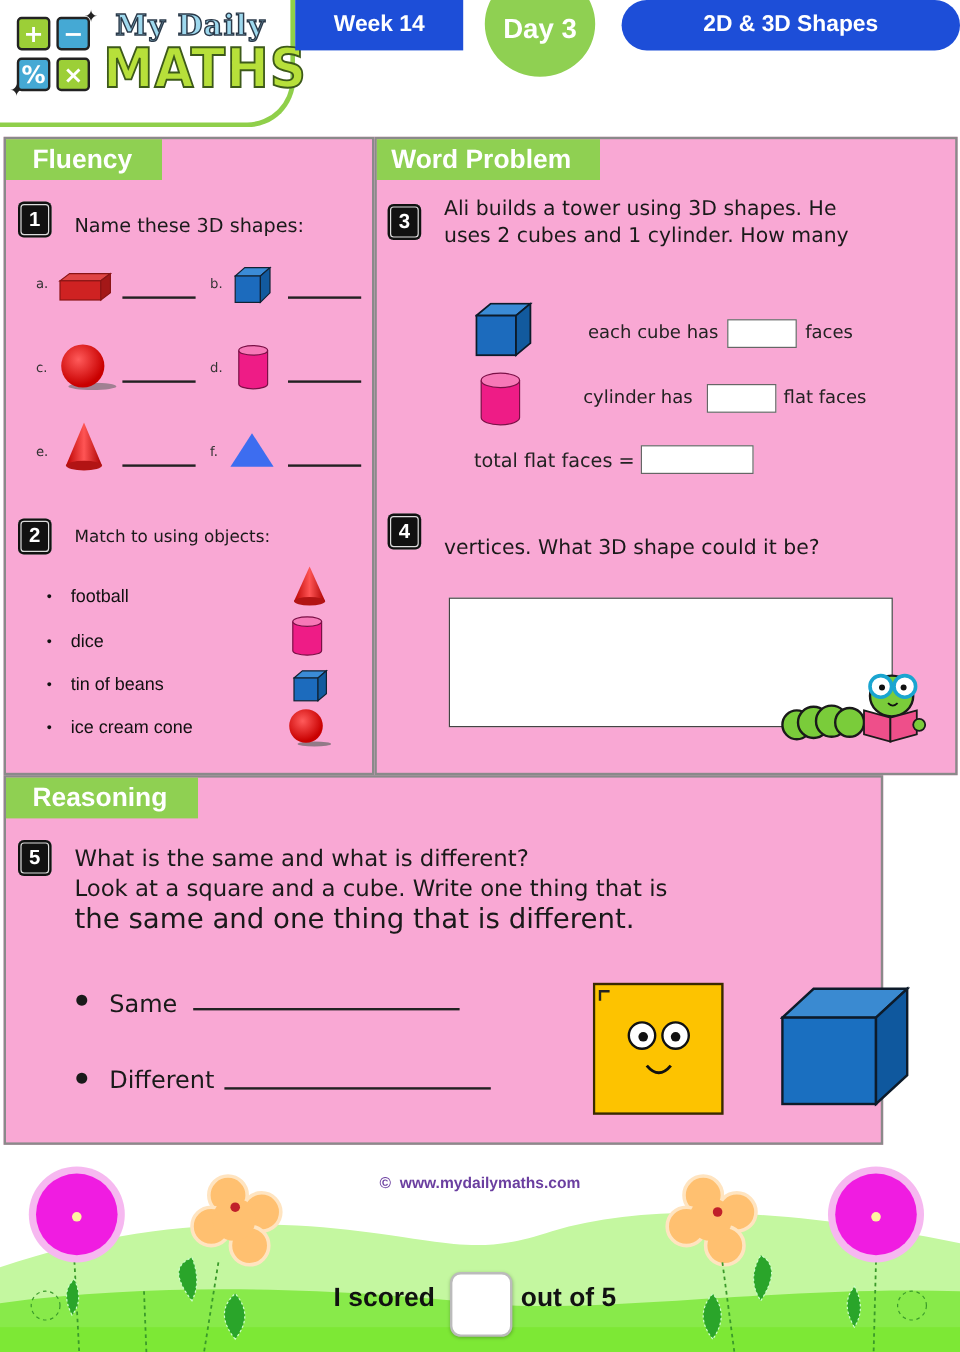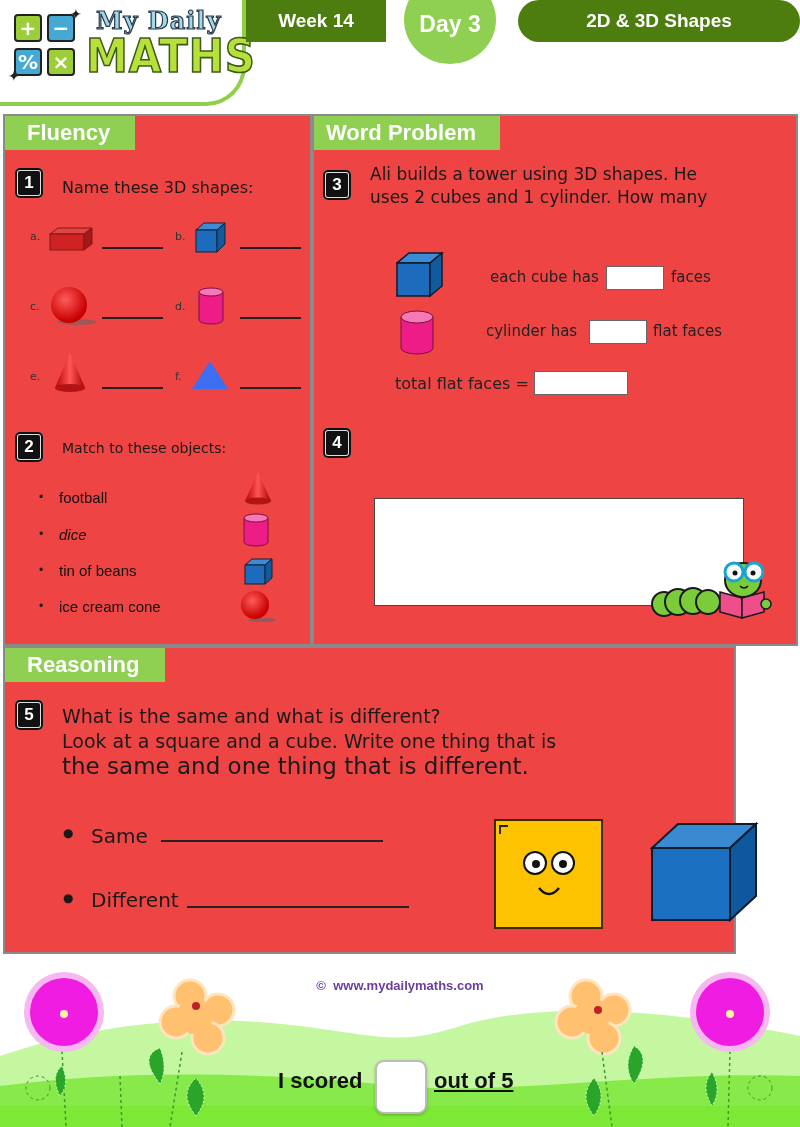--- a/index.html
+++ b/index.html
@@ -10,27 +10,27 @@
   
   .logo-wrap { left: 0; top: 0; width: 246px; height: 106px; border: 4px solid #8fcf4a; border-top: none; border-left: none; border-radius: 0 0 40px 0; background: #fff; }
   .logo-tiles { left: 14px; top: 14px; width: 62px; height: 62px; display: grid; grid-template-columns: 28px 28px; gap: 5px; }
   .tile { width: 28px; height: 28px; border-radius: 4px; border: 2px solid #222; display: flex; align-items: center; justify-content: center; color: #fff; font-weight: bold; font-size: 20px; line-height: 1; }
   .tile.g { background: #9ccf37; }
   .tile.b { background: #45a9d4; }
   .logo-my { left: 96px; top: 6px; font-family: "DejaVu Serif", serif; font-weight: bold; font-size: 24px; color: #9fd9ee; -webkit-text-stroke: 1.2px #2b3a4a; letter-spacing: 1px; }
   .logo-maths { left: 86px; top: 32px; font-family: "DejaVu Sans", sans-serif; font-weight: bold; font-size: 42px; color: #b7e03a; -webkit-text-stroke: 1.5px #3d5a1a; letter-spacing: 1px; transform: scaleY(1.08); }
   .spark { font-size: 14px; color: #222; }
 
-  .hbar { background: #4d7c0f; color: #fff; font-weight: bold; font-family: "Liberation Sans", sans-serif; display: flex; align-items: center; justify-content: center; }
+  .hbar { background: #1d4ed8; color: #fff; font-weight: bold; font-family: "Liberation Sans", sans-serif; display: flex; align-items: center; justify-content: center; }
   .week-bar { left: 246px; top: 0; width: 140px; height: 42px; font-size: 19px; }
   .topic-bar { left: 518px; top: 0; width: 282px; height: 42px; font-size: 19px; border-radius: 21px; }
   .day-circle { left: 398px; top: -30px; width: 104px; height: 100px; border-radius: 50%; background: #8fd052; border: 6px solid #fff; display: flex; align-items: flex-end; justify-content: center; padding-bottom: 26px; color: #fff; font-size: 23px; font-weight: bold; font-family: "Liberation Sans", sans-serif; }
 
   
-  .panel { border: 2px solid #8a8a8a; background: #ef4444; }
+  .panel { border: 2px solid #8a8a8a; background: #f9a8d4; }
   .p-fluency { left: 3px; top: 114px; width: 309px; height: 532px; }
   .p-word { left: 312px; top: 114px; width: 486px; height: 532px; border-left: 2px solid #8a8a8a; }
   .p-reason { left: 3px; top: 646px; width: 733px; height: 308px; }
   .sec-tag { position: absolute; left: 0; top: 0; background: #8fd052; color: #fff; font-weight: bold; font-family: "Liberation Sans", sans-serif; font-size: 22px; height: 34px; display: flex; align-items: center; padding: 0 22px; }
 
   .qnum { position: absolute; width: 28px; height: 30px; background: #111; color: #fff; border-radius: 5px; font-weight: bold; font-size: 17px; font-family: "Liberation Sans", sans-serif; display: flex; align-items: center; justify-content: center; box-shadow: inset 0 0 0 2px #111, inset 0 0 0 3px #ddd; }
   .qtext { position: absolute; font-size: 17px; line-height: 20px; color: #1a1a1a; }
 
   .lbl { position: absolute; font-size: 11px; color: #333; }
   .blank { position: absolute; width: 61px; border-bottom: 2px solid #222; height: 2px; }
@@ -124,24 +124,24 @@
   </svg>
   <div class="blank" style="left:97px;top:271px;"></div>
 
   <div class="lbl" style="left:170px;top:254px;">f.</div>
   <svg class="abs" style="left:186px;top:244px;" width="38" height="30">
     <polygon points="19,1 1,29 37,29" fill="#3d6df0"></polygon>
   </svg>
   <div class="blank" style="left:235px;top:271px;"></div>
 
   <div class="qnum" style="left:10px;top:316px;">2</div>
-  <div class="qtext" style="left:57px;top:322px;font-size:14px;">Match to these objects:</div>
+  <div class="qtext" style="left:57px;top:322px;font-size:14px;">Match to using objects:</div>
 
   <div class="bullet-item" style="left:54px;top:373px;">football</div>
-  <div class="bullet-item" style="left:54px;top:410px;font-style:italic;">dice</div>
+  <div class="bullet-item" style="left:54px;top:410px;">dice</div>
   <div class="bullet-item" style="left:54px;top:446px;">tin of beans</div>
   <div class="bullet-item" style="left:54px;top:482px;">ice cream cone</div>
 
   <svg class="abs" style="left:238px;top:354px;" width="30" height="36">
     <polygon points="15,2 2,31 28,31" fill="url(#cg1)"></polygon>
     <ellipse cx="15" cy="31" rx="13" ry="3.5" fill="#b21414"></ellipse>
   </svg>
   <svg class="abs" style="left:237px;top:396px;" width="28" height="36">
     <path d="M2,6 L2,30 A12,4 0 0 0 26,30 L26,6" fill="#ee1c86" stroke="#7a1046" stroke-width="1"></path>
     <ellipse cx="14" cy="6" rx="12" ry="4" fill="#f778b7" stroke="#7a1046" stroke-width="1"></ellipse>
@@ -178,20 +178,21 @@
     <ellipse cx="17" cy="7" rx="16" ry="6" fill="#f778b7" stroke="#7a1046" stroke-width="1"></ellipse>
   </svg>
   <div class="small-text" style="left:172px;top:206px;">cylinder has</div>
   <div class="box" style="left:275px;top:204px;width:58px;height:24px;"></div>
   <div class="small-text" style="left:339px;top:206px;">flat faces</div>
 
   <div class="small-text" style="left:81px;top:258px;font-size:16px;">total flat faces =</div>
   <div class="box" style="left:220px;top:255px;width:94px;height:24px;"></div>
 
   <div class="qnum" style="left:9px;top:312px;">4</div>
+  <div class="qtext" style="left:56px;top:331px;">vertices. What 3D shape could it be?</div>
 
   <div class="box" style="left:60px;top:382px;width:370px;height:108px;border:1.5px solid #444;"></div>
 
   <svg class="abs" style="left:334px;top:430px;" width="124" height="82">
     <g stroke="#1a1a1a" stroke-width="2" fill="#7acc3a">
       <circle cx="16" cy="58" r="12"></circle>
       <circle cx="30" cy="56" r="13"></circle>
       <circle cx="45" cy="55" r="13"></circle>
       <circle cx="60" cy="56" r="12"></circle>
       <ellipse cx="95" cy="34" rx="18" ry="17"></ellipse>
@@ -291,14 +292,14 @@
       <path d="M712,150 Q700,130 712,116 Q722,134 712,150 Z" fill="#2aa52a" stroke="#cfc" stroke-dasharray="2,2"></path>
     </g>
   </svg>
 
   <div class="abs copyright">
     <span>©</span>&nbsp;&nbsp;<span>www.mydailymaths.com</span>
   </div>
 
   <div class="score-text" style="left:278px;">I scored</div>
   <div class="score-box"></div>
-  <div class="score-text" style="left:434px;text-decoration:underline;">out of 5</div>
+  <div class="score-text" style="left:434px;">out of 5</div>
 </div>
 
 </body></html>

